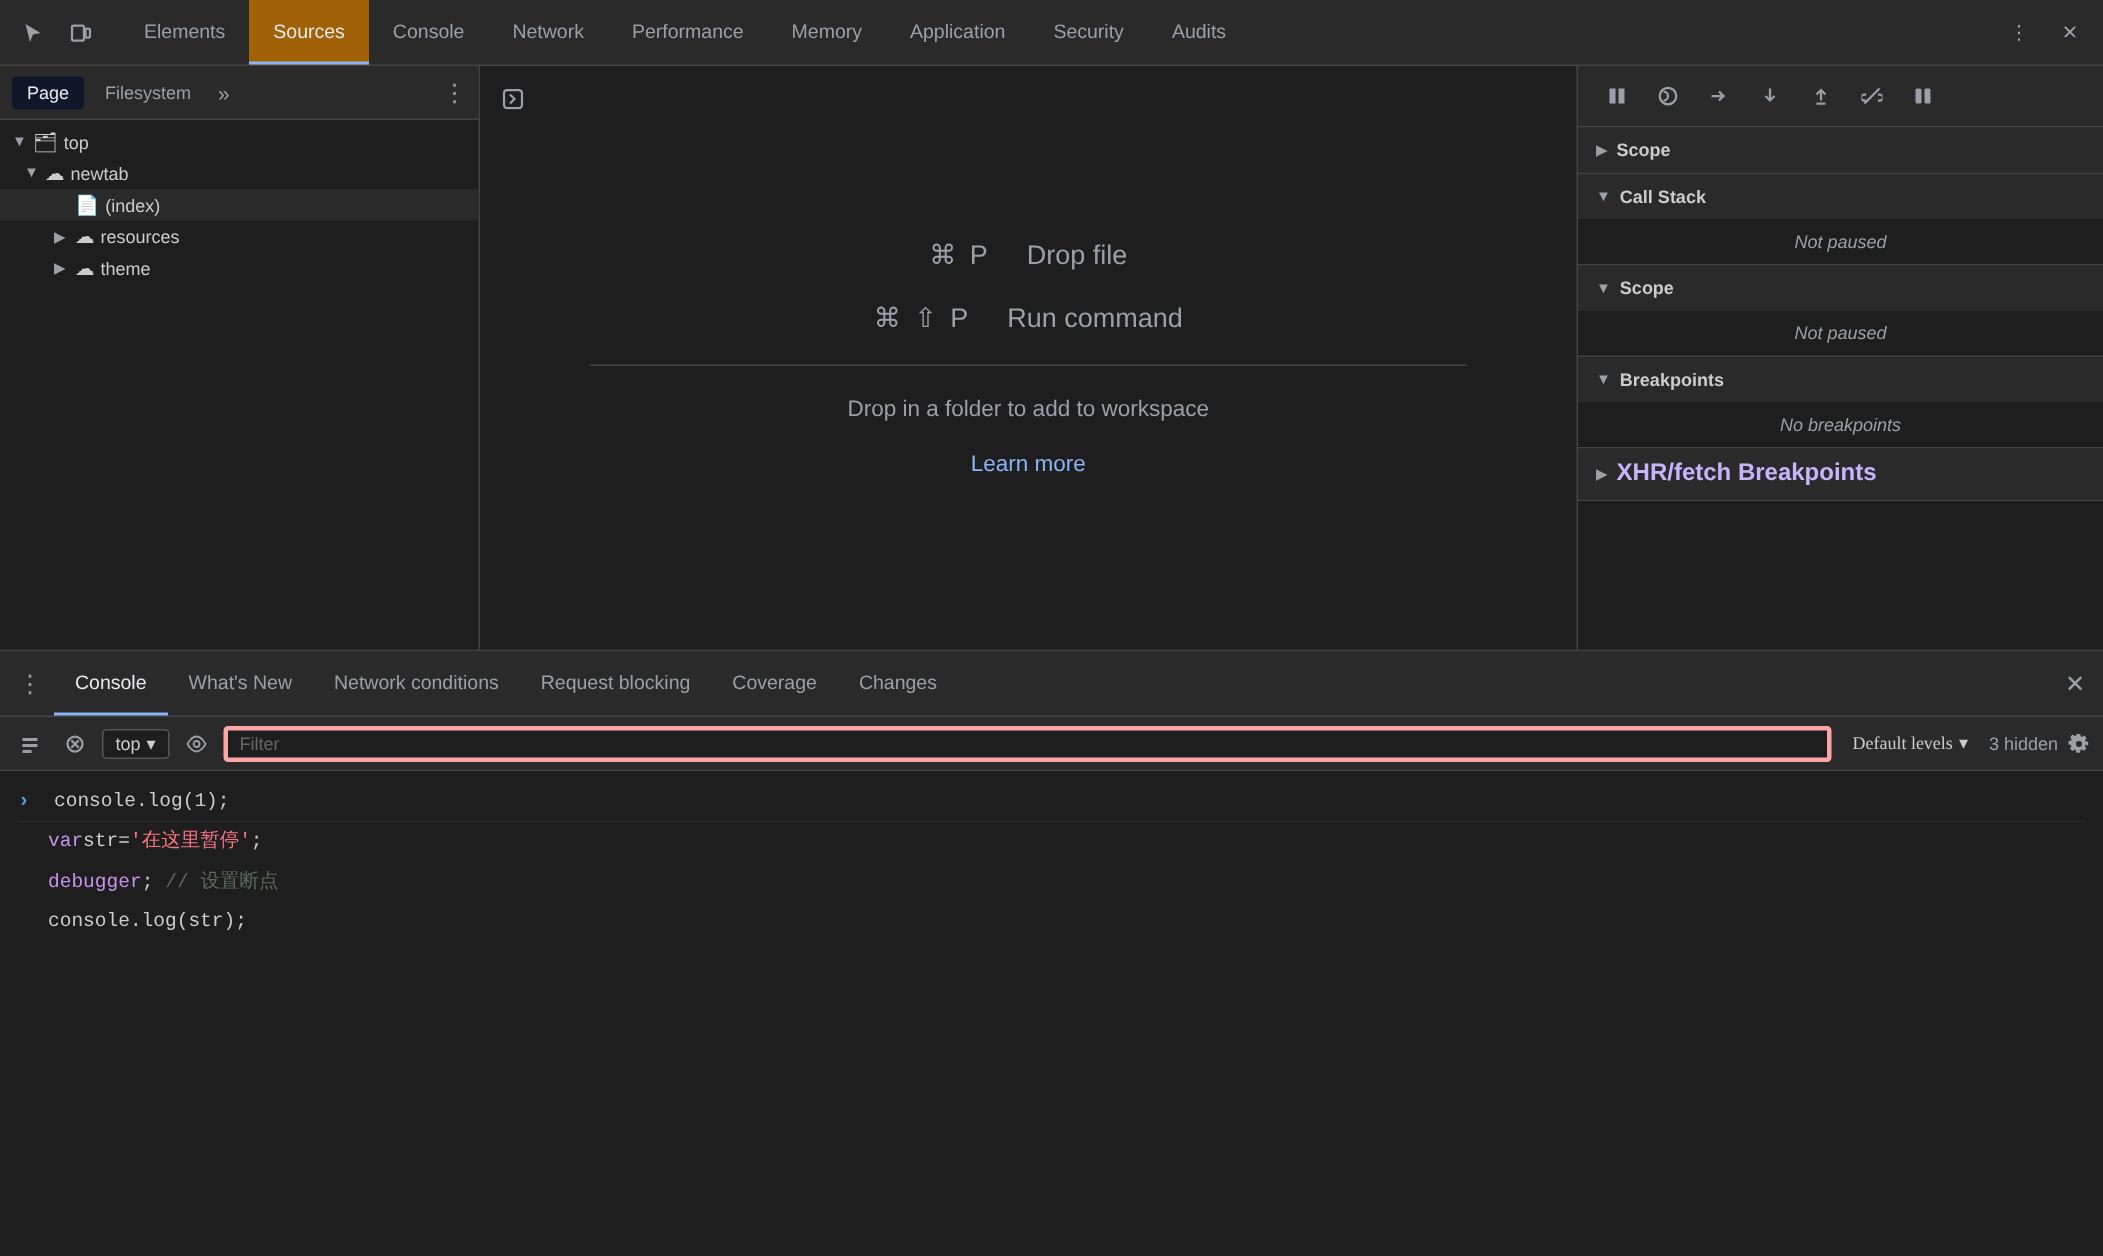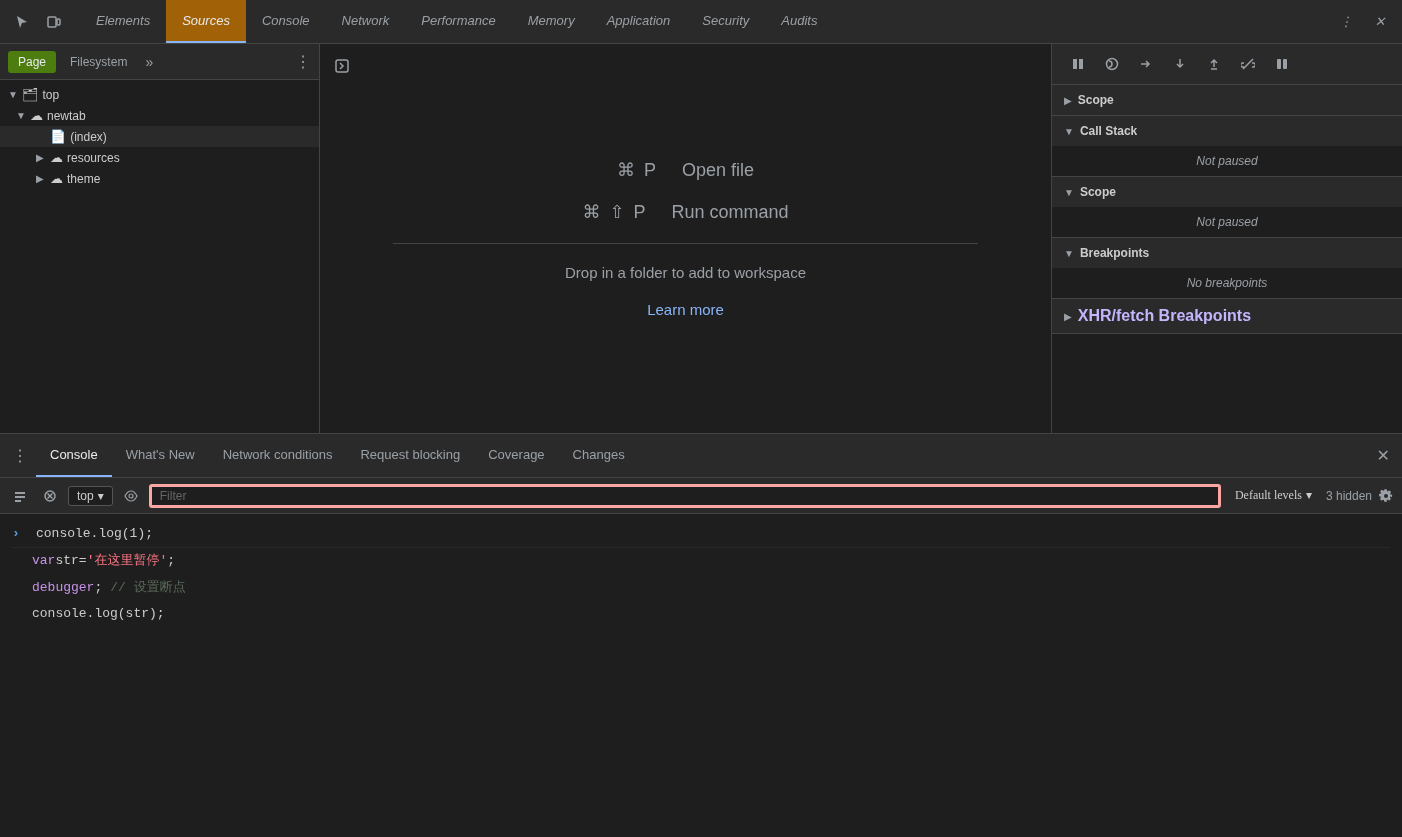--- a/index.html
+++ b/index.html
@@ -15,21 +15,20 @@
 
     
     .top-bar {
       display: flex;
       align-items: center;
       background: #2a2a2a;
       border-bottom: 1px solid #444;
       height: 44px;
       padding: 0 8px;
       gap: 0;
-      font-style: italic;
     }
     .top-bar-icons {
       display: flex;
       align-items: center;
       gap: 4px;
       margin-right: 12px;
     }
     .top-bar-icon {
       width: 28px;
       height: 28px;
@@ -101,21 +100,21 @@
       padding: 0 8px;
       gap: 4px;
     }
     .panel-tab {
       padding: 4px 10px;
       color: #9aa0a6;
       cursor: pointer;
       font-size: 12px;
       border-radius: 3px;
     }
-    .panel-tab.active { color: #e8eaed; background: #4d7c0f; }
+    .panel-tab.active { color: #e8eaed; background: #0f172a; }
     .panel-chevron {
       color: #9aa0a6;
       cursor: pointer;
       margin-left: 4px;
       font-size: 14px;
     }
     .panel-menu {
       color: #9aa0a6;
       cursor: pointer;
       margin-left: auto;
@@ -483,21 +482,21 @@
 
     <div class="center-panel">
       <div class="center-back-btn">
         <svg width="14" height="14" viewBox="0 0 14 14" fill="none" stroke="#9aa0a6" stroke-width="1.5">
           <rect x="1" y="1" width="12" height="12" rx="2"></rect>
           <path d="M5 4l3 3-3 3"></path>
         </svg>
       </div>
       <div class="center-action">
         <span class="shortcut">⌘ P</span>
-        <span class="action-label">Open file</span>
+        <span class="action-label">Drop file</span>
       </div>
       <div class="center-action">
         <span class="shortcut">⌘ ⇧ P</span>
         <span class="action-label">Run command</span>
       </div>
       <div class="separator-line"></div>
       <div class="center-drop-text">Drop in a folder to add to workspace</div>
       <a class="center-learn-link">Learn more</a>
     </div>
 

